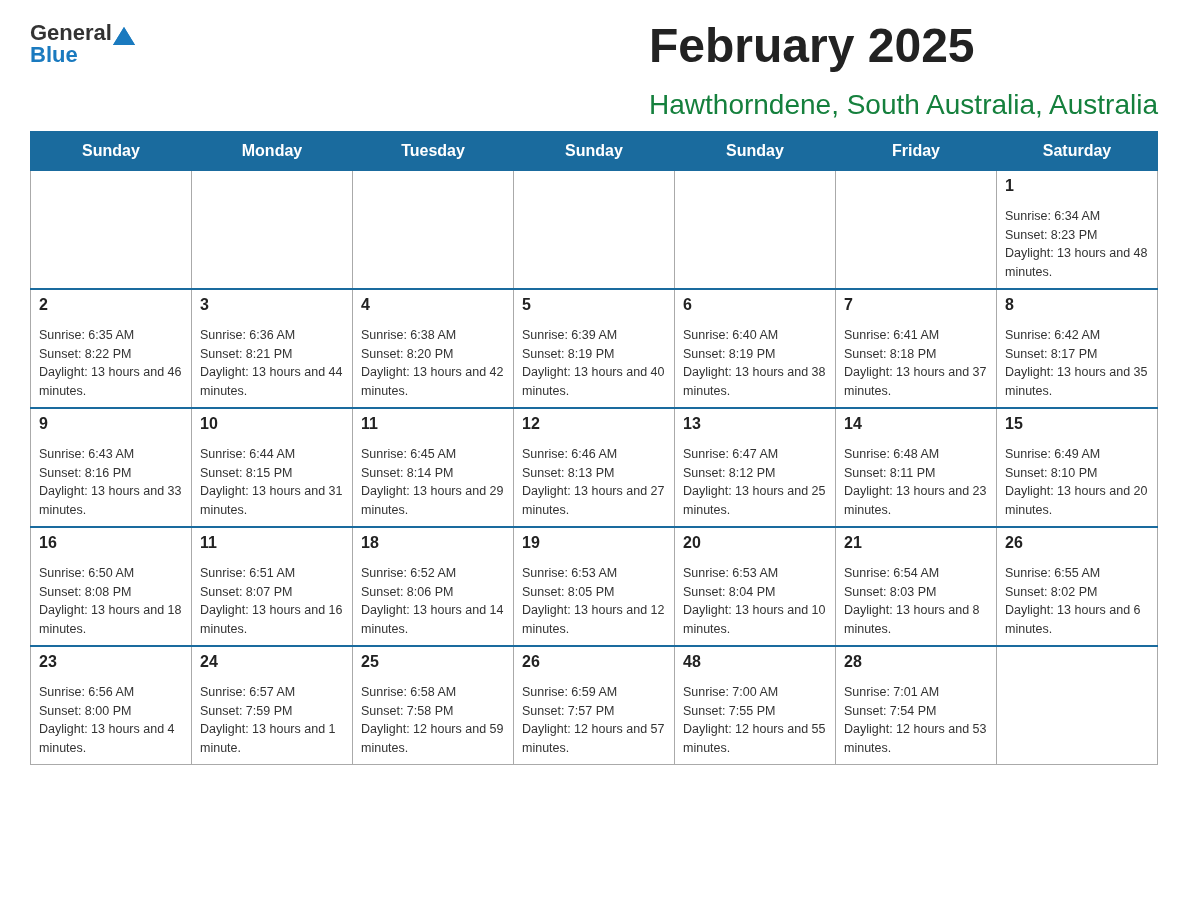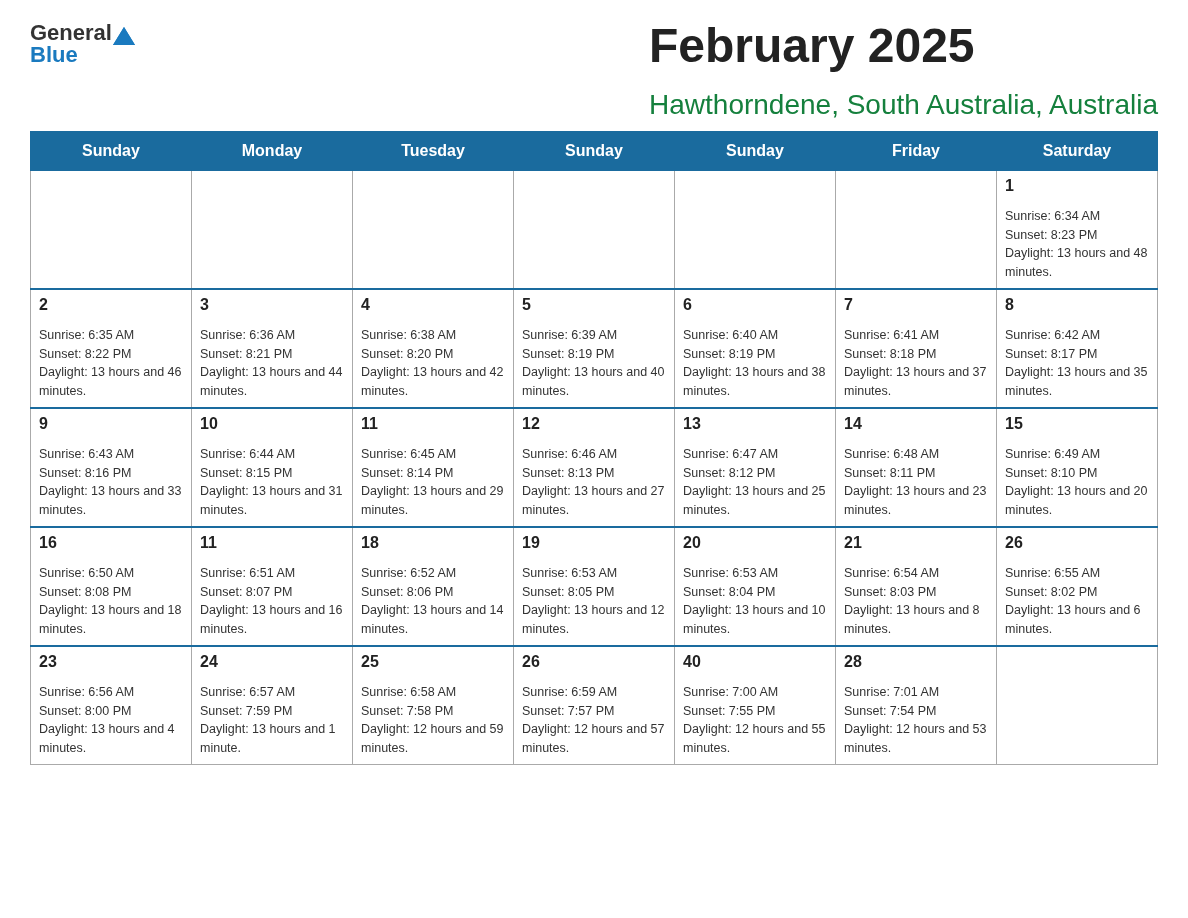--- a/index.html
+++ b/index.html
@@ -239,21 +239,21 @@
         </td>
         <td>
           <span class="day-number">25</span>
           <div class="day-info">Sunrise: 6:58 AM<br>Sunset: 7:58 PM<br>Daylight: 12 hours and 59 minutes.</div>
         </td>
         <td>
           <span class="day-number">26</span>
           <div class="day-info">Sunrise: 6:59 AM<br>Sunset: 7:57 PM<br>Daylight: 12 hours and 57 minutes.</div>
         </td>
         <td>
-          <span class="day-number">40</span>
+          <span class="day-number">48</span>
           <div class="day-info">Sunrise: 7:00 AM<br>Sunset: 7:55 PM<br>Daylight: 12 hours and 55 minutes.</div>
         </td>
         <td>
           <span class="day-number">28</span>
           <div class="day-info">Sunrise: 7:01 AM<br>Sunset: 7:54 PM<br>Daylight: 12 hours and 53 minutes.</div>
         </td>
         <td class="empty-cell"></td>
       </tr>
     </tbody>
 </table>

